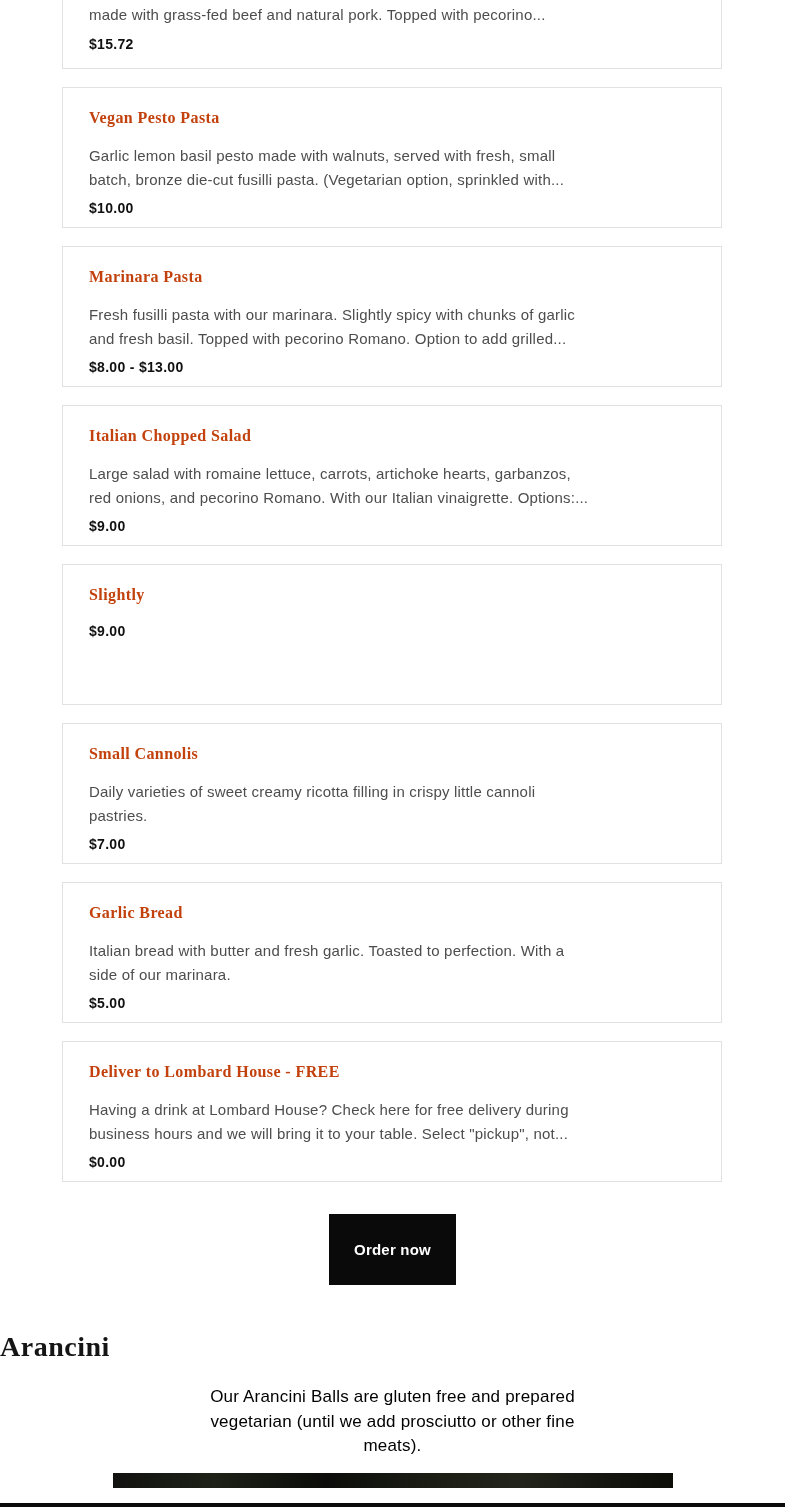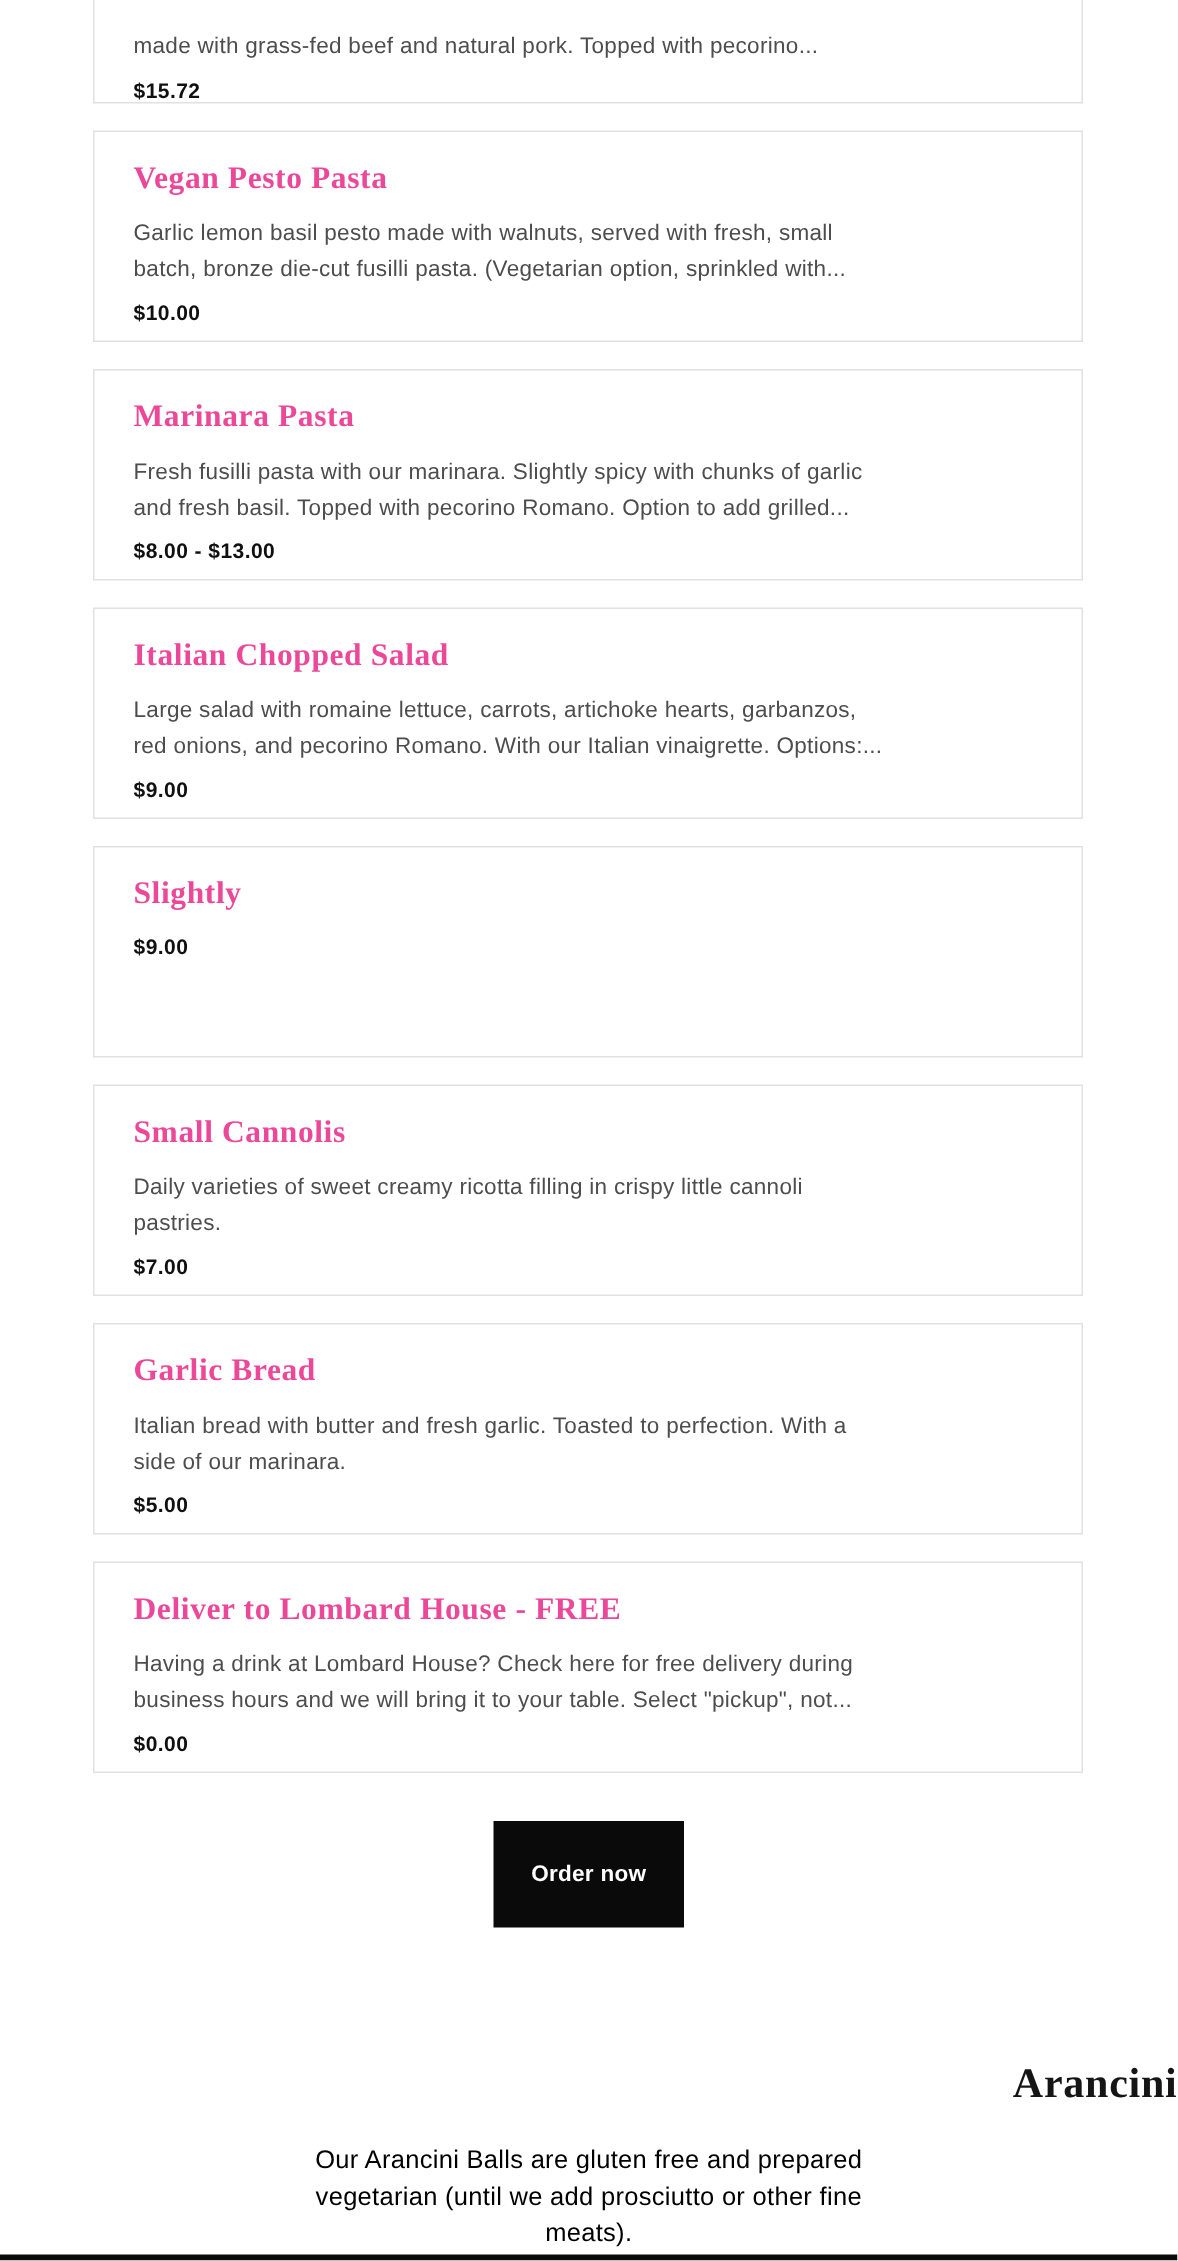--- a/index.html
+++ b/index.html
@@ -21,30 +21,30 @@
     height: 141px;
     border: 1px solid #e1e1e1;
     background: #ffffff;
     padding: 17px 26px 0 26px;
     margin-bottom: 18px;
     overflow: hidden;
   }
   .card--partial {
     height: 69px;
     border-top: none;
-    padding-top: 16px;
+    padding-top: 0;
   }
   .item-title {
     margin: 0 0 13px 0;
     font-family: "Liberation Serif", "DejaVu Serif", serif;
-    font-size: 21px;
+    font-size: 16px;
     line-height: 26px;
     font-weight: 700;
     letter-spacing: 0.4px;
-    color: #ec4899;
+    color: #c2410c;
   }
   .item-desc {
     margin: 0 0 7px 0;
     font-size: 15px;
     line-height: 23.5px;
     letter-spacing: 0.2px;
     color: #4d4d4d;
     white-space: pre-line;
   }
   .card--partial .item-desc {
@@ -67,22 +67,22 @@
     color: #ffffff;
     border: none;
     font-family: "Liberation Sans", sans-serif;
     font-size: 15px;
     font-weight: 700;
     letter-spacing: 0.2px;
     padding: 27px 25px;
     cursor: pointer;
   }
   .section-title {
-    margin: 87px 0 0 0;
-    text-align: right;
+    margin: 44px 0 0 0;
+    text-align: left;
     font-family: "Liberation Serif", "DejaVu Serif", serif;
     font-size: 28px;
     line-height: 36px;
     font-weight: 700;
     letter-spacing: 0.5px;
     color: #151515;
   }
   .section-desc {
     margin: 20px auto 0 auto;
     max-width: 440px;

